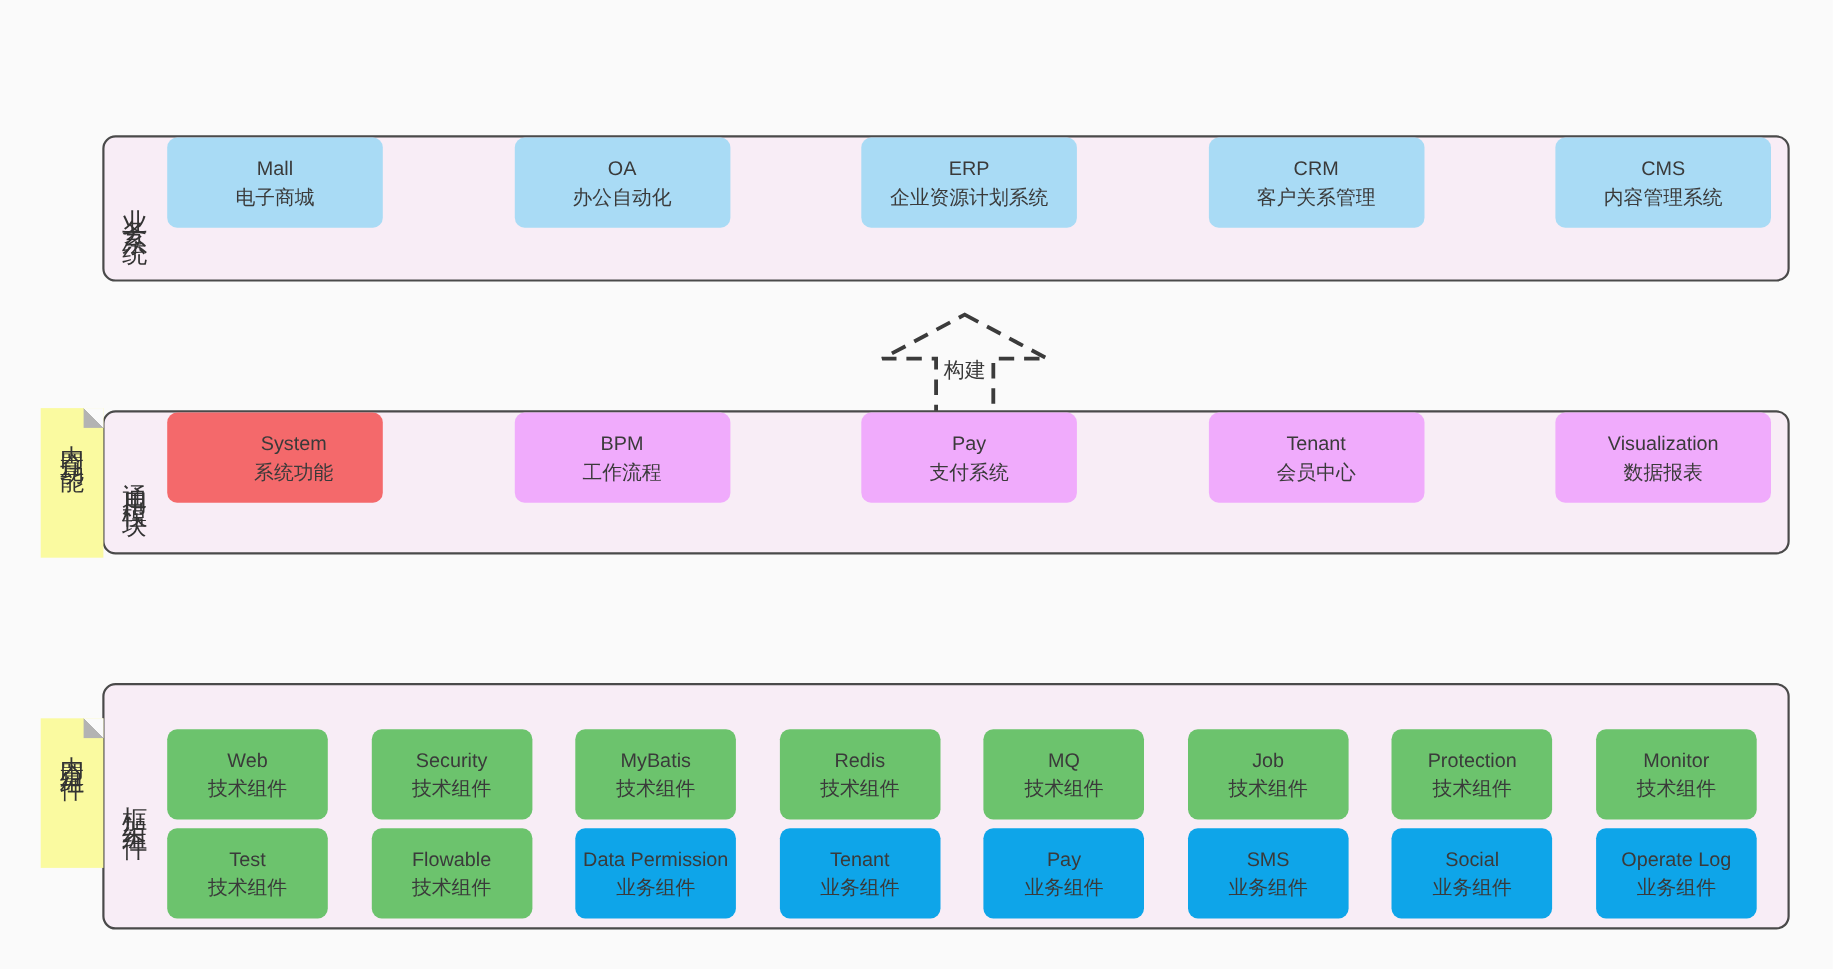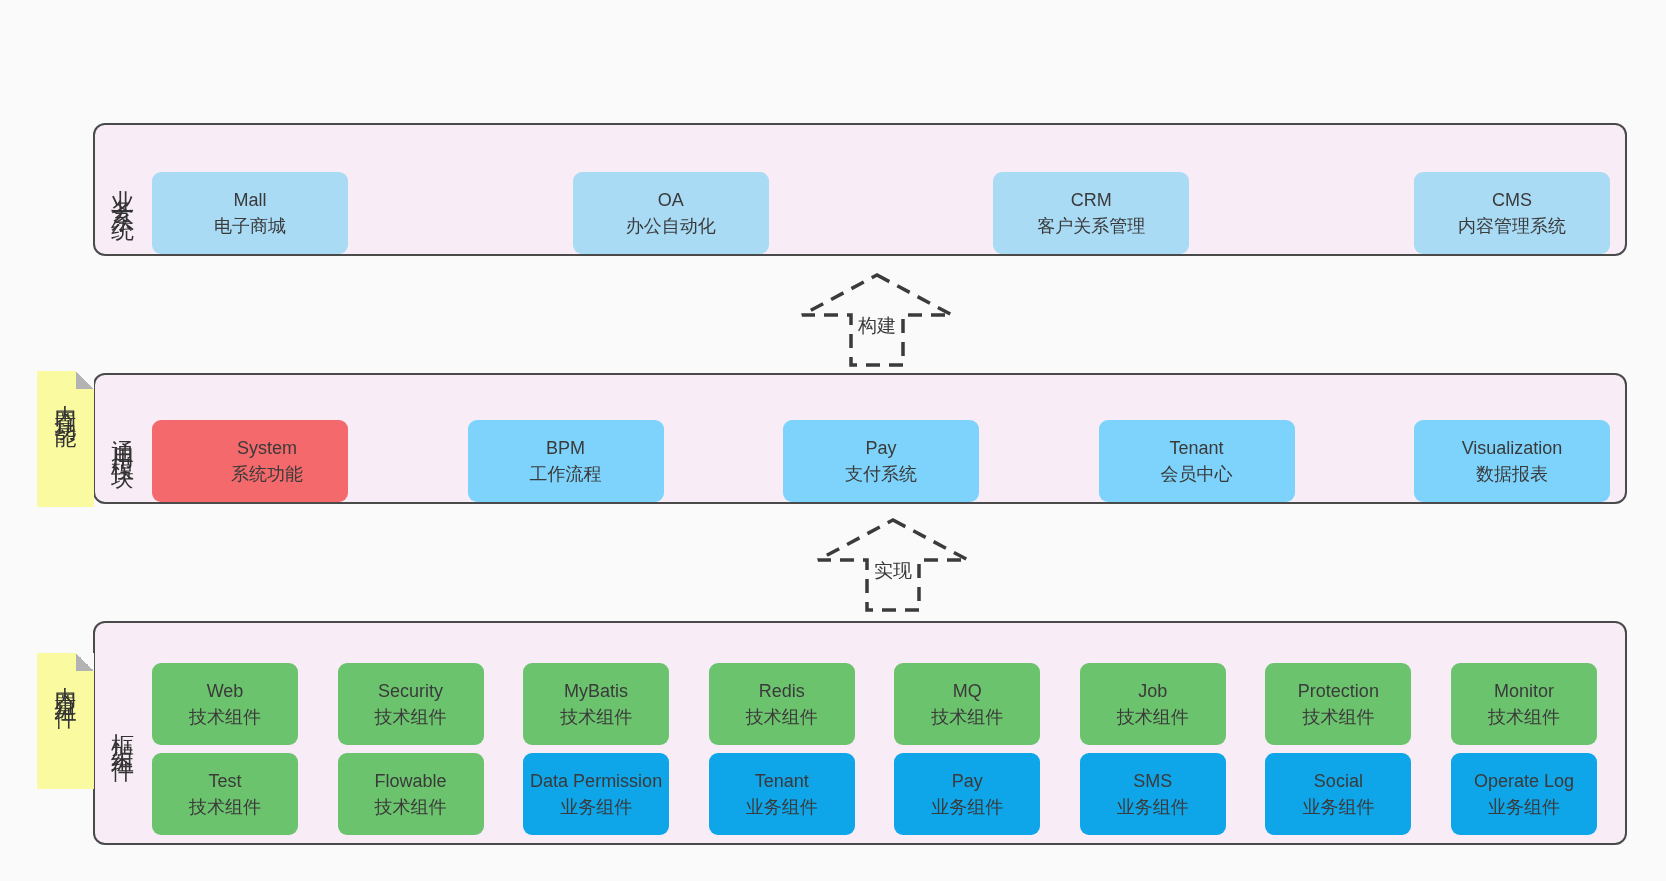--- a/index.html
+++ b/index.html
@@ -9,48 +9,48 @@
   }
   .band{
     position:absolute;left:93px;width:1534px;background:#f8edf6;
     border:2px solid #4a4a4a;border-radius:12px;box-sizing:border-box;display:flex;
   }
   .band--business{top:123px;height:133px;}
   .band--modules{top:373px;height:131px;}
   .band--components{top:621px;height:224px;}
   .band-label{flex:0 0 55px;display:flex;align-items:center;justify-content:center;}
   .vtext{writing-mode:vertical-rl;text-orientation:upright;font-size:23px;letter-spacing:9px;color:#333;line-height:1;}
-  .band-content{flex:1;display:flex;align-items:flex-end;justify-content:space-between;padding:0 15px 0 2px;}
+  .band-content{flex:1;display:flex;align-items:flex-start;justify-content:space-between;padding:0 15px 0 2px;}
   .band--components .band-content{flex-direction:column;justify-content:center;gap:8px;padding:0 28px 0 2px;margin-top:32px;}
   .row{display:flex;justify-content:space-between;width:100%;}
   .box{
     box-sizing:border-box;border-radius:9px;display:flex;flex-direction:column;
     align-items:center;justify-content:center;text-align:center;
     font-size:18px;line-height:26px;height:82px;color:#3a3a3a;
   }
   .band--business .box,.band--modules .box{width:196px;}
   .band--components .box{width:146px;}
   .box[data-variant="blue"]{background:#a9dbf5;}
   .box[data-variant="red"]{background:#f4696b;padding-left:34px;}
-  .box[data-variant="pink"]{background:#7dd3fc;}
+  .box[data-variant="pink"]{background:#f0abfc;}
   .box[data-variant="green"]{background:#6cc36d;}
   .box[data-variant="lightgreen"]{background:#0ea5e9;}
   .sticky{
     position:absolute;left:37px;width:57px;background:#fafaa0;z-index:3;
     display:flex;align-items:flex-start;justify-content:center;
     padding:16px 0 10px;box-sizing:border-box;
   }
   .sticky--features{top:371px;height:136px;}
   .sticky--components{top:653px;height:136px;}
   .sticky .vtext{font-size:22px;letter-spacing:7px;}
   .sticky-fold{position:absolute;top:0;right:0;width:18px;height:18px;
     background:linear-gradient(225deg,#fafafa 0 50%,#b3b3b3 50% 100%);}
   .arrow{position:absolute;width:156px;height:96px;}
   .arrow svg{display:block;}
-  .arrow--build{left:799px;top:272px;}
+  .arrow--build{left:799px;top:283px;}
   .arrow--implement{left:815px;top:517px;}
   .arrow-label{
     position:absolute;left:50%;top:40px;transform:translateX(-50%);
     background:#fafafa;font-size:19px;color:#3a3a3a;padding:1px 5px;z-index:2;white-space:nowrap;
   }
 </style>
 </head>
 <body>
 
 <div class="page">
@@ -60,20 +60,24 @@
       <span class="vtext">业务系统</span>
     </div>
     <div class="band-content">
       <div class="box" data-variant="blue">
         <span>Mall</span>
         <span>电子商城</span>
       </div>
       <div class="box" data-variant="blue">
         <span>OA</span>
         <span>办公自动化</span>
+      </div>
+      <div class="box" data-variant="blue">
+        <span>ERP</span>
+        <span>企业资源计划系统</span>
       </div>
       <div class="box" data-variant="blue">
         <span>CRM</span>
         <span>客户关系管理</span>
       </div>
       <div class="box" data-variant="blue">
         <span>CMS</span>
         <span>内容管理系统</span>
       </div>
     </div>
@@ -112,26 +116,20 @@
         <span>Tenant</span>
         <span>会员中心</span>
       </div>
       <div class="box" data-variant="pink">
         <span>Visualization</span>
         <span>数据报表</span>
       </div>
     </div>
   </div>
 
-  <div class="arrow arrow--implement">
-    <svg viewBox="0 0 156 96" width="156" height="96">
-      <polygon points="78,3 153,43 104,43 104,93 52,93 52,43 3,43" fill="none" stroke="#3b3b3b" stroke-width="3.5" stroke-dasharray="14 9"></polygon>
-    </svg>
-    <span class="arrow-label">实现</span>
-  </div>
 
   <div class="sticky sticky--components">
     <span class="vtext">内置组件</span>
     <span class="sticky-fold"></span>
   </div>
 
   <div class="band band--components">
     <div class="band-label">
       <span class="vtext">框架组件</span>
     </div>

